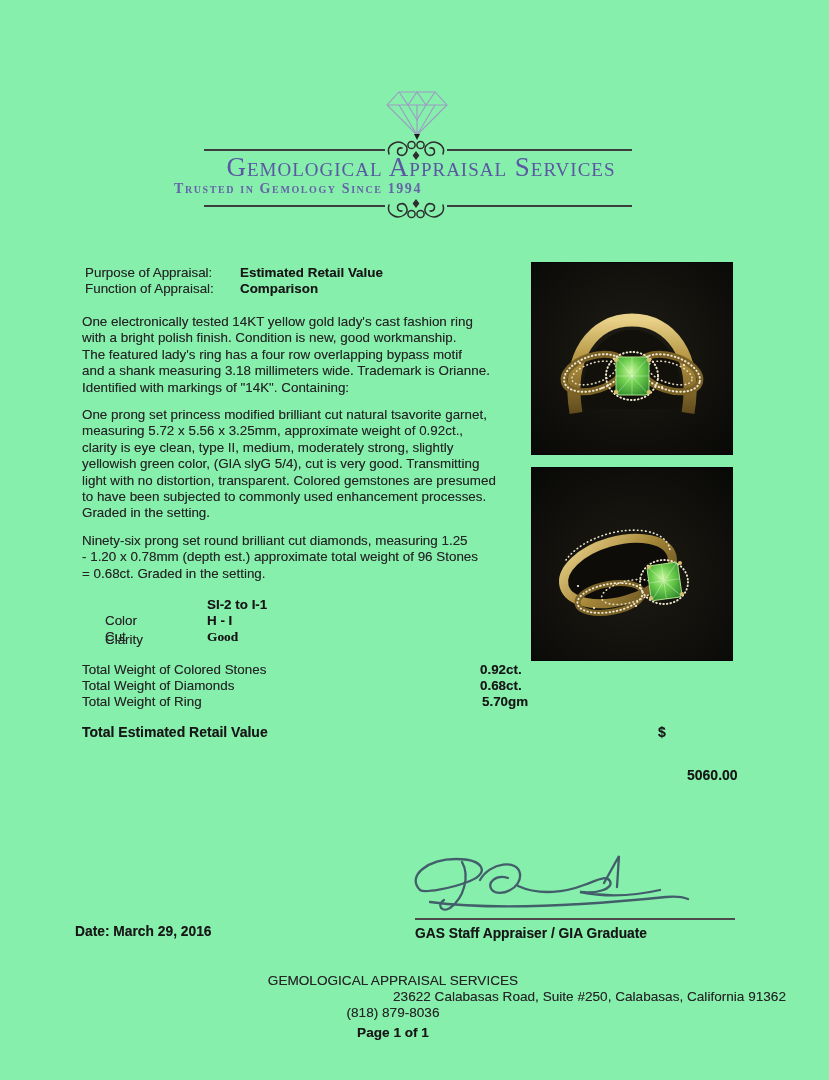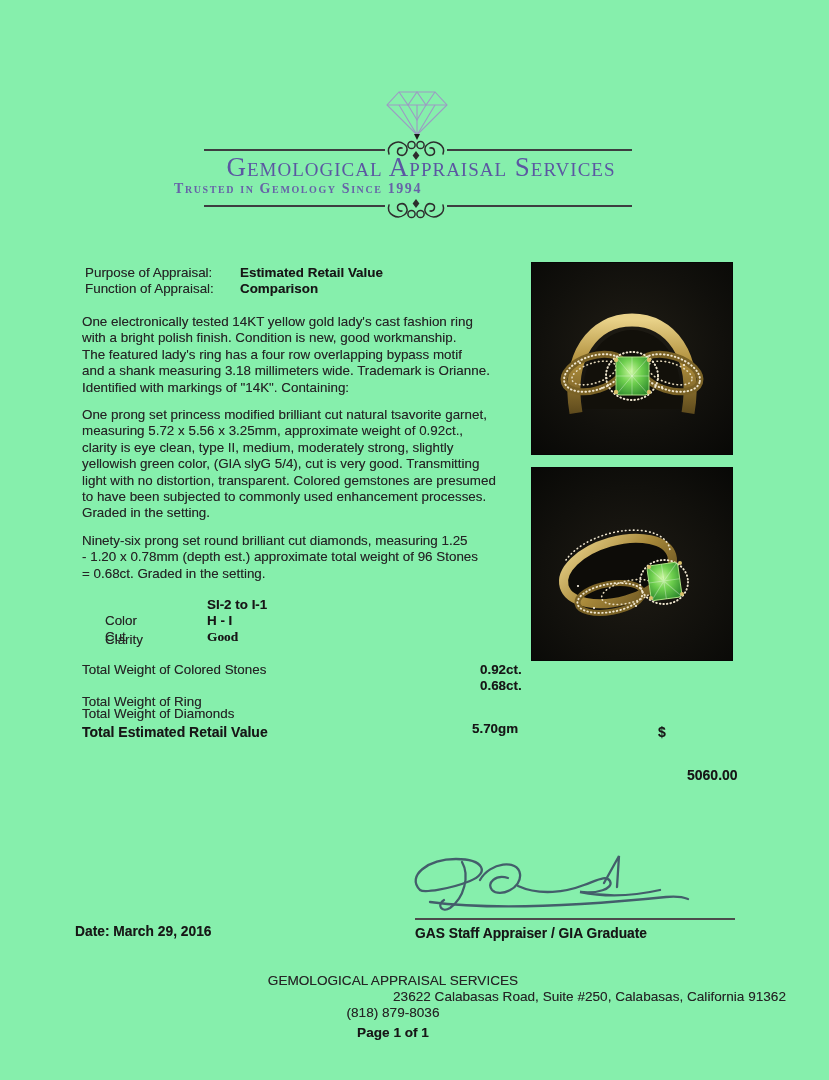--- a/index.html
+++ b/index.html
@@ -94,24 +94,24 @@
 
   <div class="abs txt" style="left:105px;top:632px;">Clarity</div>
   <div class="abs txt b" style="left:207px;top:597px;">SI-2 to I-1</div>
   <div class="abs txt" style="left:105px;top:613px;">Color</div>
   <div class="abs txt b" style="left:207px;top:613px;">H - I</div>
   <div class="abs txt" style="left:105px;top:629px;">Cut</div>
   <div class="abs txt b" style="left:207px;top:629px;font-family:Liberation Serif, serif;">Good</div>
 
   <div class="abs txt" style="left:82px;top:662px;">Total Weight of Colored Stones</div>
   <div class="abs txt b" style="left:480px;top:662px;">0.92ct.</div>
-  <div class="abs txt" style="left:82px;top:678px;margin-top:28px;">Total Weight of Diamonds</div>
+  <div class="abs txt" style="left:82px;top:678px;">Total Weight of Diamonds</div>
   <div class="abs txt b" style="left:480px;top:678px;">0.68ct.</div>
   <div class="abs txt" style="left:82px;top:694px;">Total Weight of Ring</div>
-  <div class="abs txt b" style="left:472px;top:694px;margin-top:27px;">5.70gm</div>
+  <div class="abs txt b" style="left:482px;top:694px;">5.70gm</div>
 
   <div class="abs txt b" style="left:82px;top:724px;font-size:14px;">Total Estimated Retail Value</div>
   <div class="abs txt b" style="left:658px;top:724px;font-size:14px;">$</div>
   <div class="abs txt b" style="left:687px;top:724px;font-size:14px;margin-top:43px;">5060.00</div>
 
   <div class="abs photo" style="left:532px;top:263px;width:200px;height:191px;">
     <svg width="200" height="191" viewBox="0 0 200 191">
       <defs>
         <radialGradient id="bg1" cx="50%" cy="45%" r="75%">
           <stop offset="0%" stop-color="#201d15"></stop>

